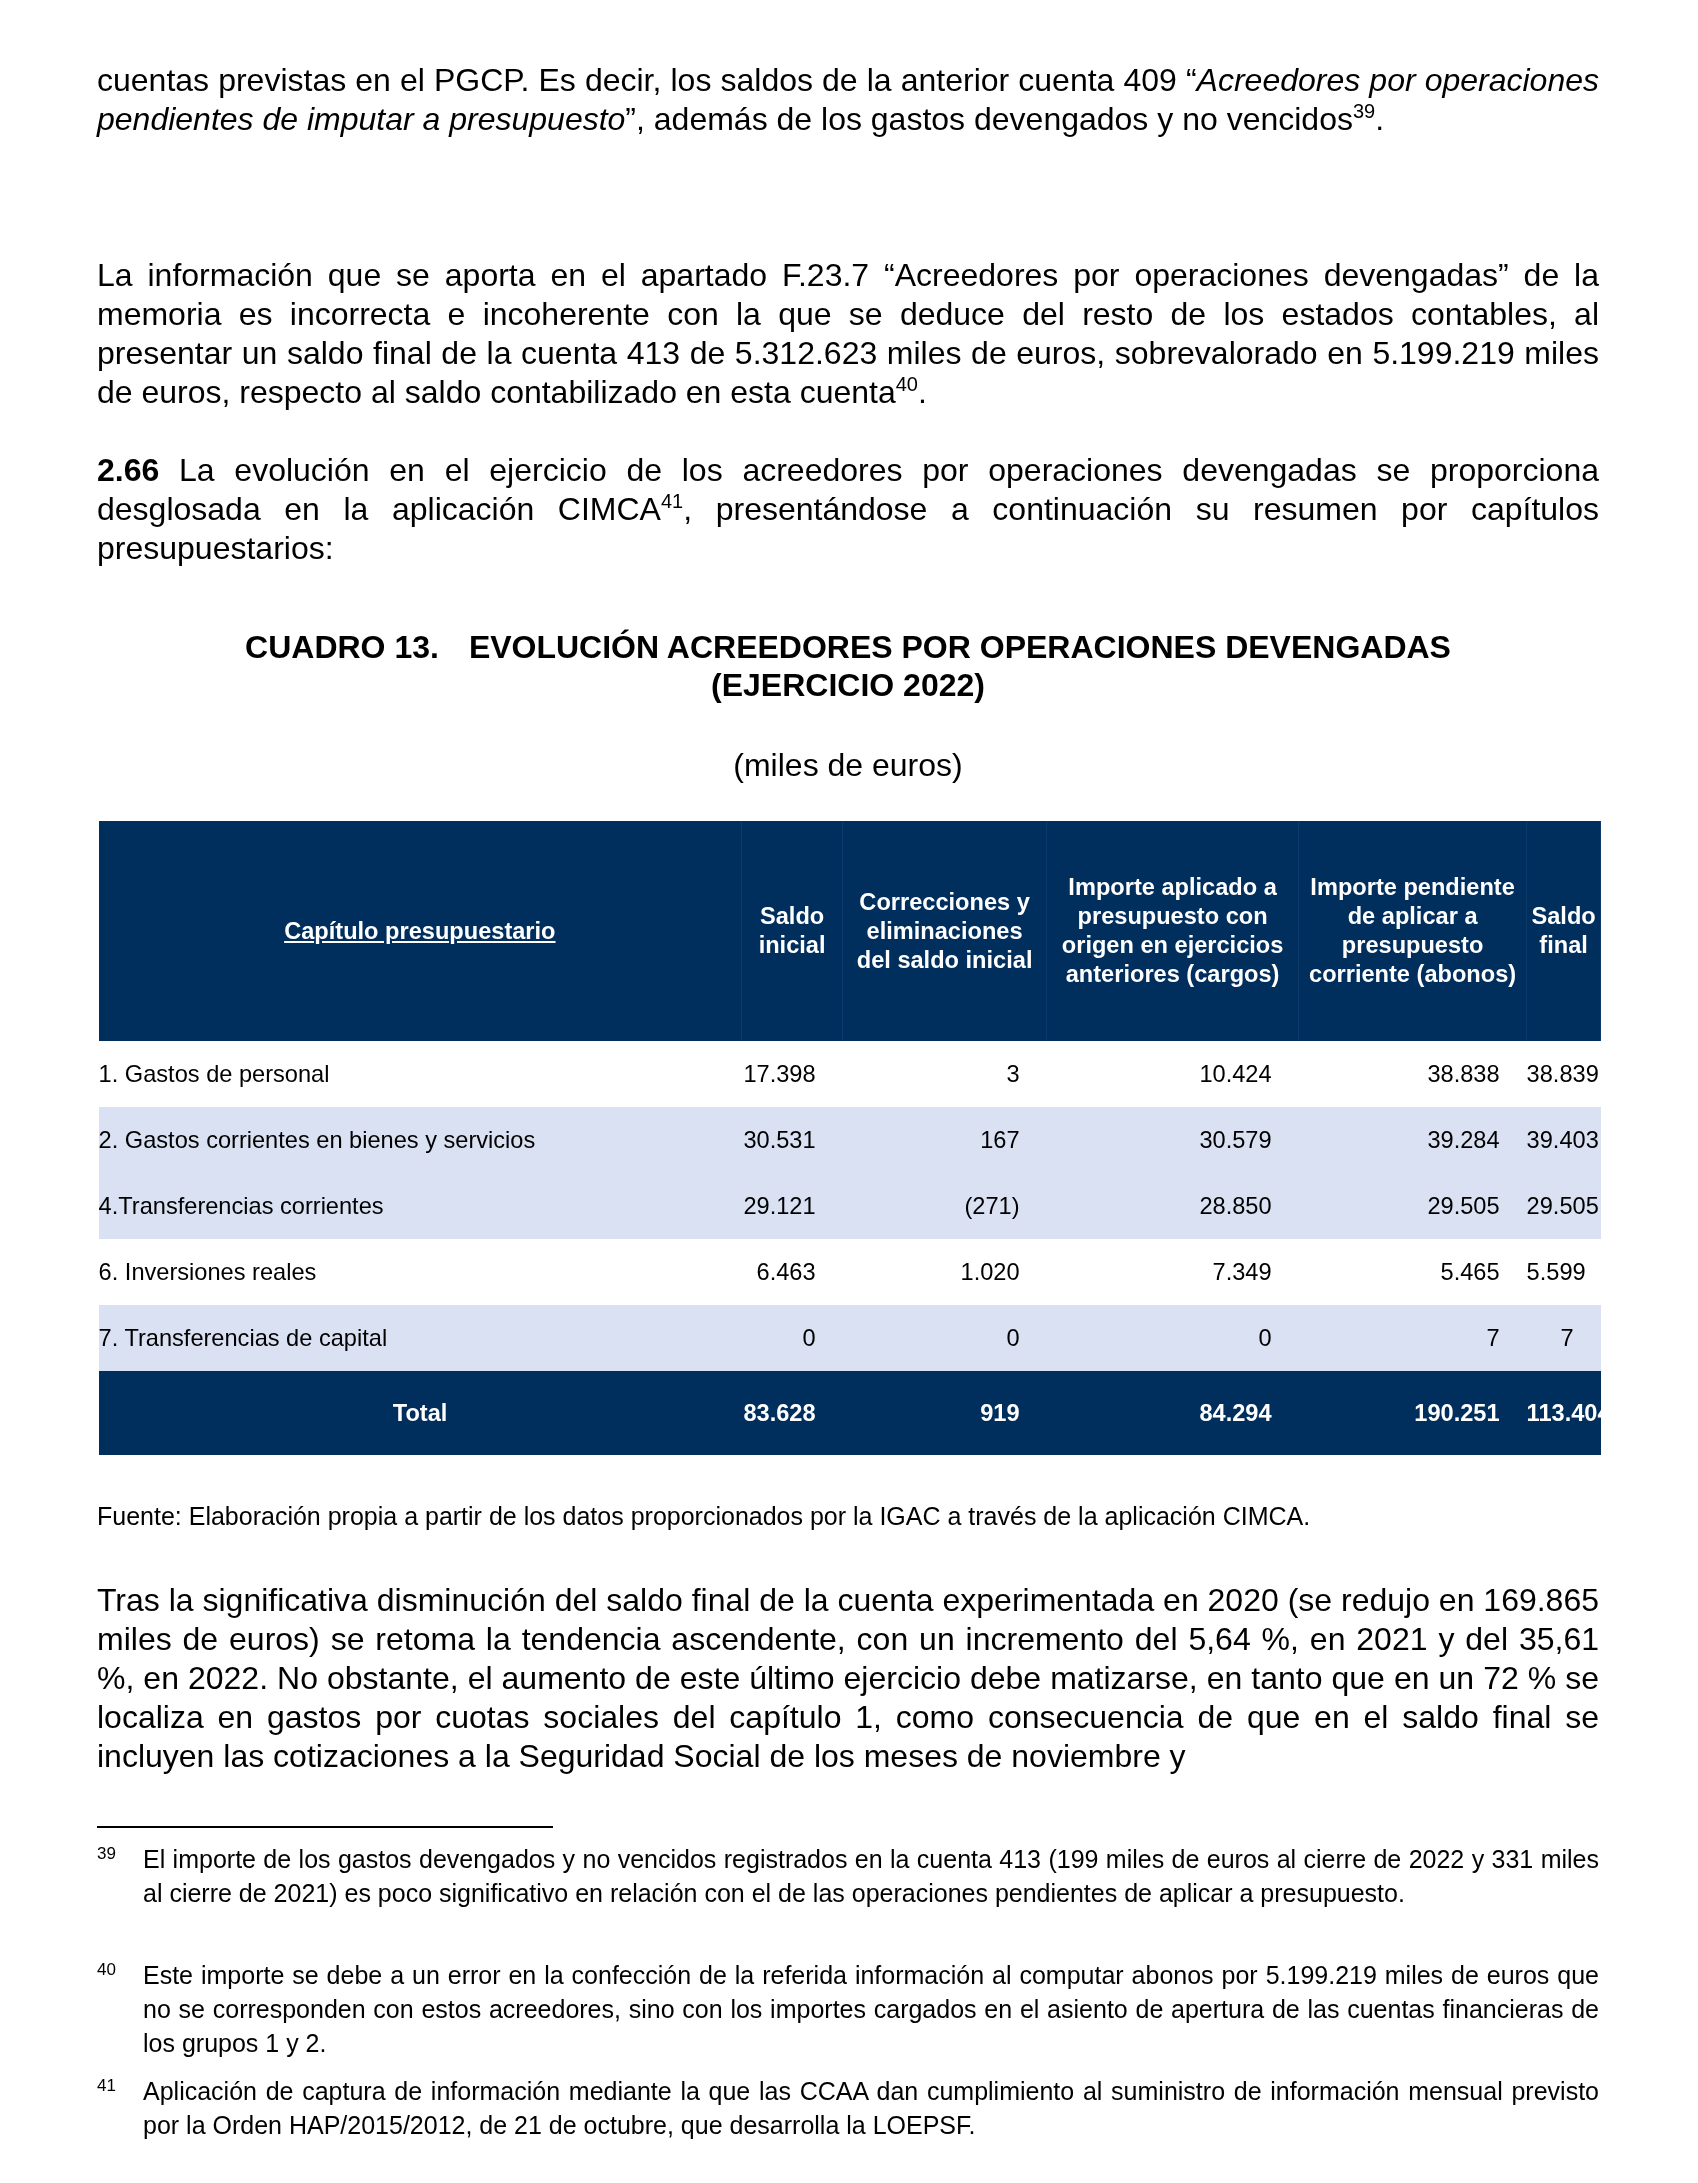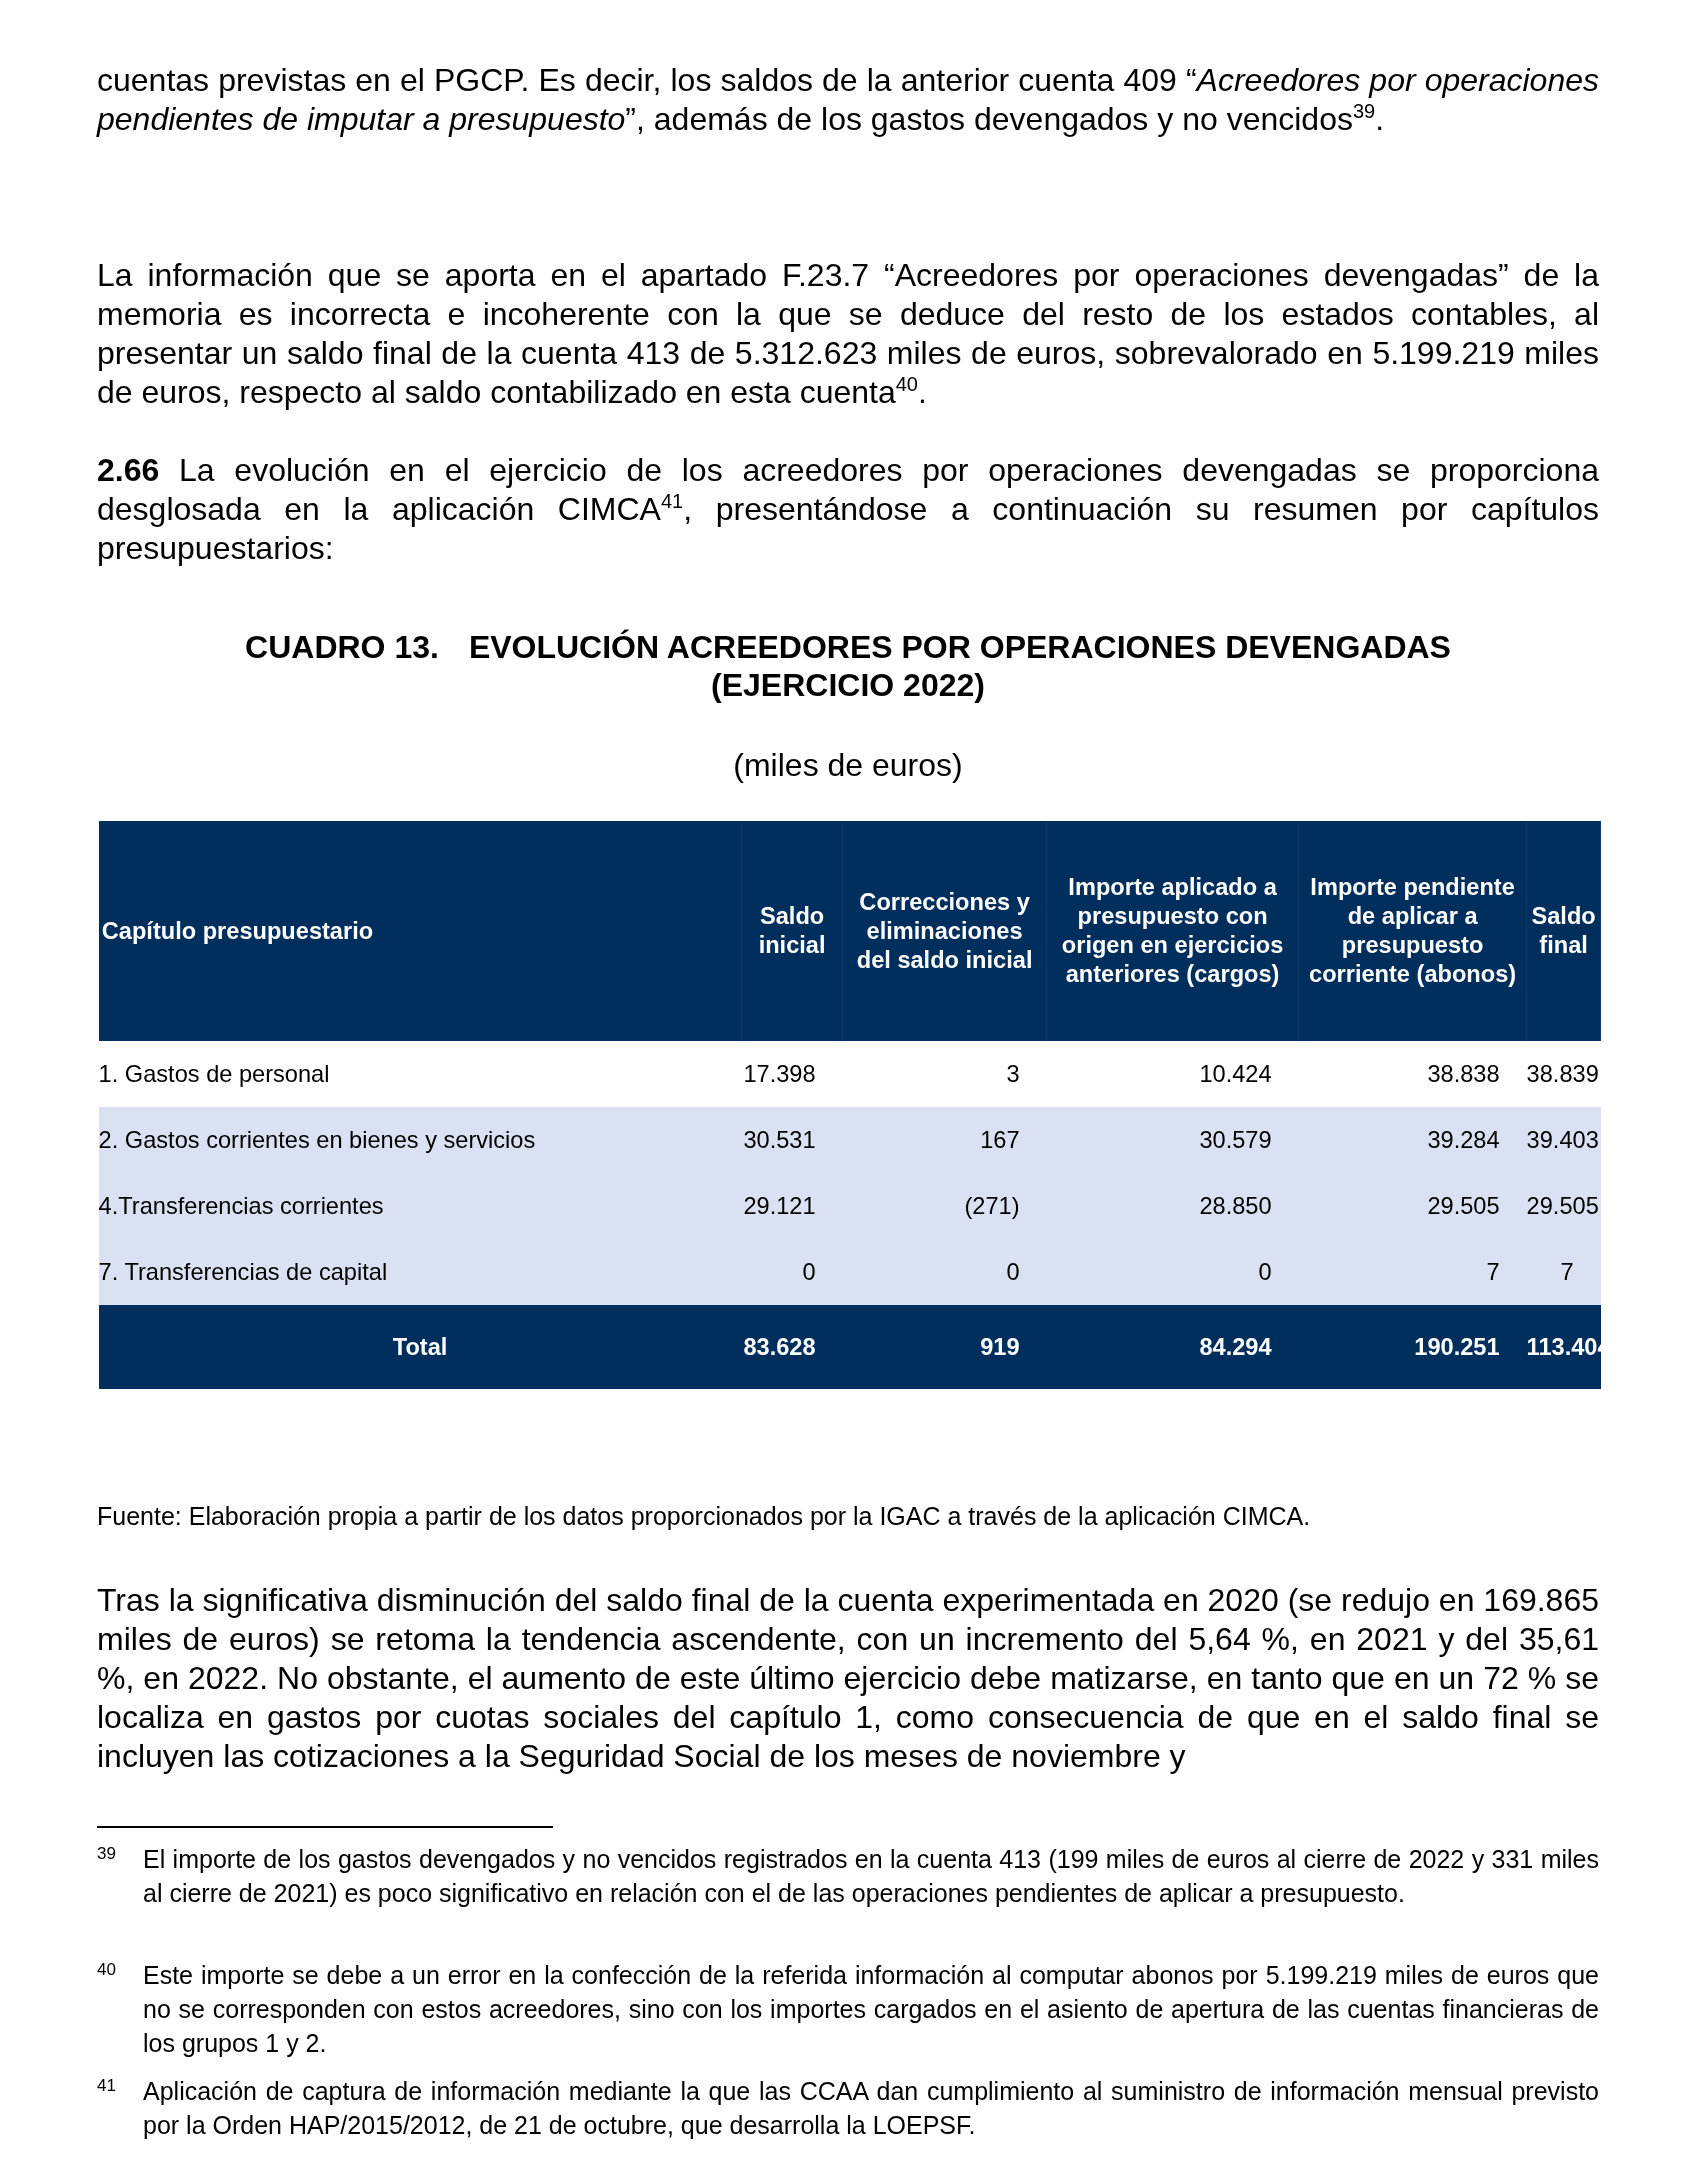--- a/index.html
+++ b/index.html
@@ -36,21 +36,21 @@
     table.cuadro col.c1 { width: 101px; }
     table.cuadro col.c2 { width: 204px; }
     table.cuadro col.c3 { width: 252px; }
     table.cuadro col.c4 { width: 228px; }
     table.cuadro col.c5 { width: 74px; }
     thead th {
       background: #002E5D; color: #fff; font-weight: bold; font-size: 23.6px;
       line-height: 29px; text-align: center; vertical-align: middle;
       height: 220px; padding: 0 3.2px; border-right: 0.8px solid #0b3a6a;
     }
-    thead th.first { text-align: left; }
+    thead th.first { text-align: center; text-decoration: underline; }
     tbody td {
       font-size: 23.6px; height: 66px; padding: 0; vertical-align: middle;
       text-align: right; padding-right: 27px; white-space: nowrap;
     }
     tbody td.label { text-align: left; padding-left: 0; padding-right: 0; }
     tbody tr.band td { background: #D9E1F2; }
     tbody tr.total td {
       background: #002E5D; color: #fff; font-weight: bold; height: 84px;
     }
     tbody tr.total td.label { text-align: center; }
@@ -127,20 +127,28 @@
           <td>39.403</td>
         </tr>
         <tr class="band">
           <td class="label">4.Transferencias corrientes</td>
           <td>29.121</td>
           <td>(271)</td>
           <td>28.850</td>
           <td>29.505</td>
           <td>29.505</td>
         </tr>
+        <tr>
+          <td class="label">6. Inversiones reales</td>
+          <td>6.463</td>
+          <td>1.020</td>
+          <td>7.349</td>
+          <td>5.465</td>
+          <td>5.599</td>
+        </tr>
         <tr class="band">
           <td class="label">7. Transferencias de capital</td>
           <td>0</td>
           <td>0</td>
           <td>0</td>
           <td>7</td>
           <td>7</td>
         </tr>
         <tr class="total">
           <td class="label">Total</td>

